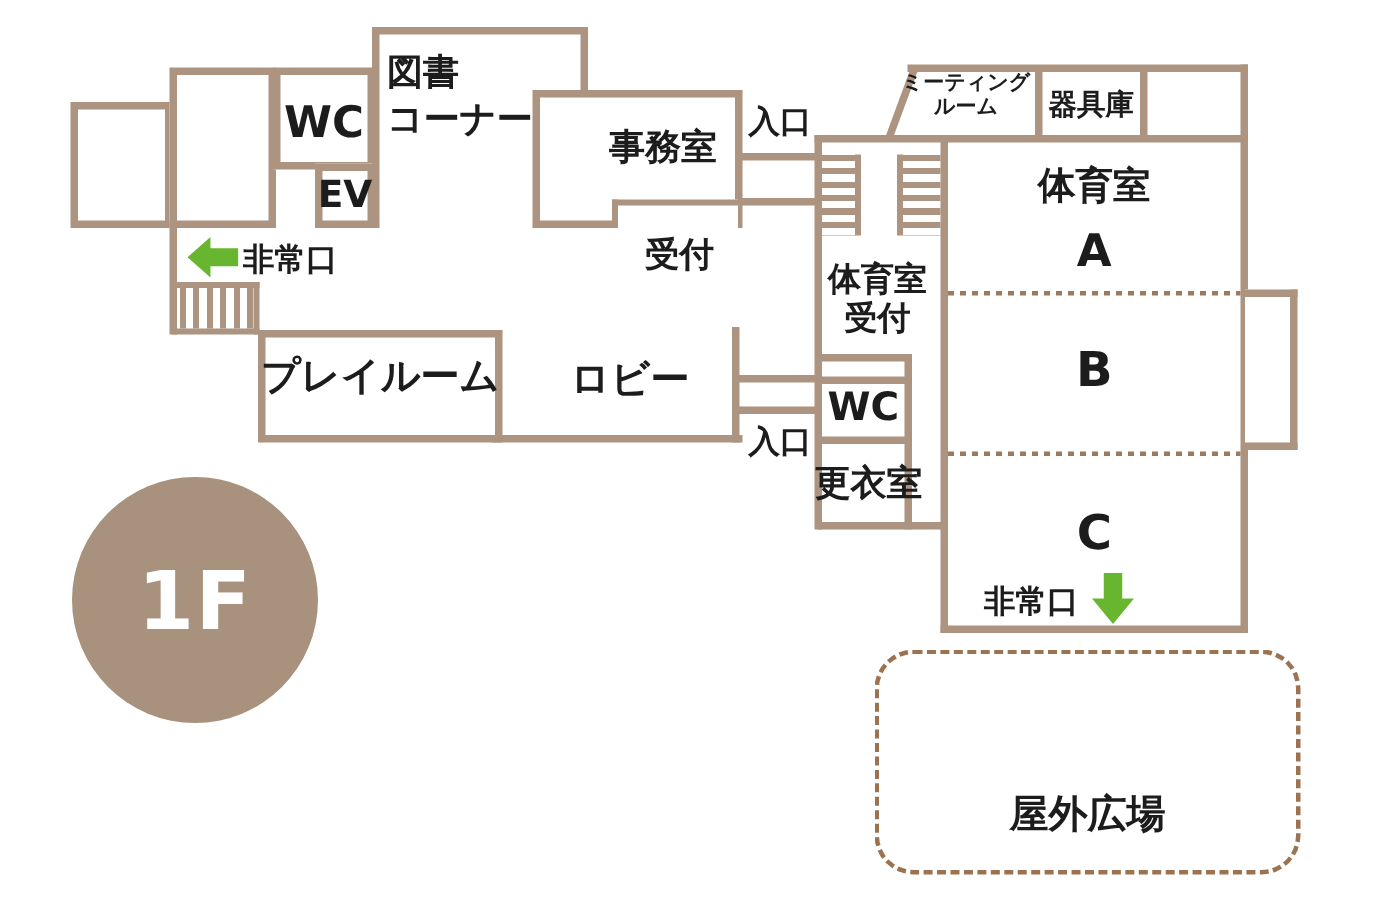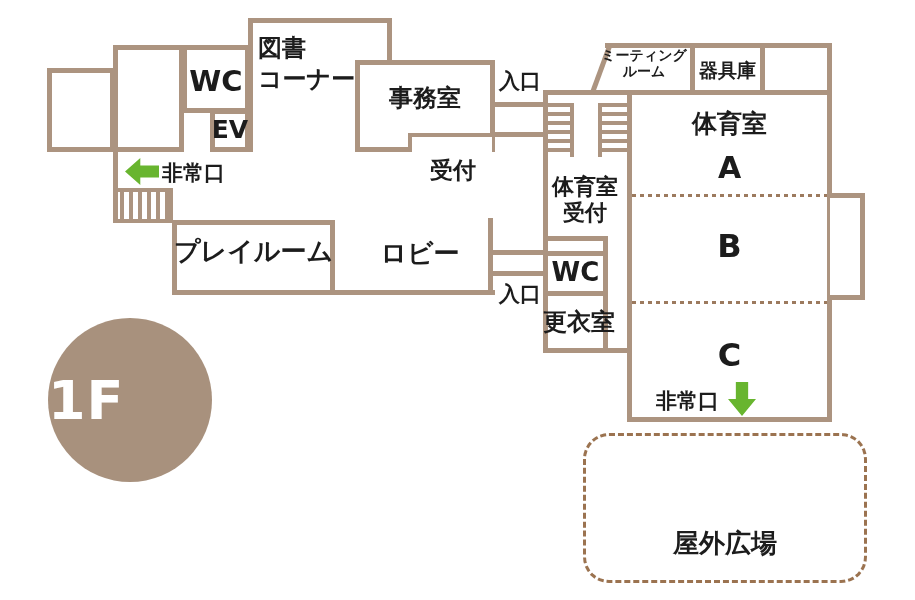--- a/index.html
+++ b/index.html
@@ -25,21 +25,21 @@
   .stairs-hA{position:absolute;box-sizing:border-box;border-right:4px solid var(--wall);
     background:repeating-linear-gradient(to bottom,var(--wall) 0 4px,transparent 4px 9px);}
   .stairs-hB{position:absolute;box-sizing:border-box;border-left:4px solid var(--wall);
     background:repeating-linear-gradient(to bottom,var(--wall) 0 4px,transparent 4px 9px);}
   .dashline{position:absolute;height:3px;
     background:repeating-linear-gradient(90deg,var(--dash) 0 4px,transparent 4px 8px);}
   .arrow{position:absolute;background:var(--green);}
   #arrow-left{clip-path:polygon(0 50%,45% 0,45% 28%,100% 28%,100% 72%,45% 72%,45% 100%);}
   #arrow-down{clip-path:polygon(28% 0,72% 0,72% 50%,100% 50%,50% 100%,0 50%,28% 50%);}
   #badge{position:absolute;left:48px;top:318px;width:164px;height:164px;border-radius:50%;
-    background:var(--badge);display:flex;align-items:center;justify-content:flex-start;}
+    background:var(--badge);display:flex;align-items:center;justify-content:center;}
   #badge span{color:#fff;font-size:54px;font-weight:bold;letter-spacing:1px;}
   #plaza{position:absolute;left:583px;top:433px;width:284px;height:150px;box-sizing:border-box;
     border:3px dashed var(--plaza);border-radius:26px;background:#fff;}
   .counter{position:absolute;box-sizing:border-box;border-top:4px solid var(--wall);border-left:4px solid var(--wall);background:#fff;}
   .protrude{position:absolute;box-sizing:border-box;background:#fff;
     border-top:5px solid var(--wall);border-right:5px solid var(--wall);border-bottom:5px solid var(--wall);}
   .slant{position:absolute;left:590px;top:40px;width:5px;height:52px;background:var(--wall);
     transform-origin:0 100%;transform:rotate(20.2deg);}
 </style>
 </head>
@@ -95,21 +95,21 @@
   <div class="protrude" style="left:830px;top:193px;width:35px;height:107px;"></div>
 
   <div id="plaza"></div>
 
   <div class="lbl" style="left:258px;top:33px;font-size:24px;line-height:31px;">
     <div>図書</div>
     <div>コーナー</div>
   </div>
   <div class="lbl ctr" style="left:182px;top:65px;width:68px;font-size:29px;">WC</div>
   <div class="lbl ctr" style="left:210px;top:116px;width:40px;font-size:25px;">EV</div>
-  <div class="lbl ctr" style="left:355px;top:85px;width:140px;font-size:24px;">事務室</div>
+  <div class="lbl ctr" style="left:355px;top:85px;width:140px;font-size:24px;padding-left:17px;">事務室</div>
   <div class="lbl ctr" style="left:413px;top:157px;width:80px;font-size:23px;">受付</div>
   <div class="lbl ctr" style="left:495px;top:69px;width:50px;font-size:21px;">入口</div>
 
   <div class="arrow" id="arrow-left" style="left:125px;top:158px;width:34px;height:27px;"></div>
   <div class="lbl" style="left:162px;top:161px;font-size:21px;">非常口</div>
 
   <div class="lbl ctr" style="left:360px;top:239px;width:120px;font-size:26px;">ロビー</div>
   <div class="lbl ctr" style="left:172px;top:237px;width:163px;font-size:26px;">プレイルーム</div>
   <div class="lbl ctr" style="left:495px;top:282px;width:50px;font-size:21px;">入口</div>
 

